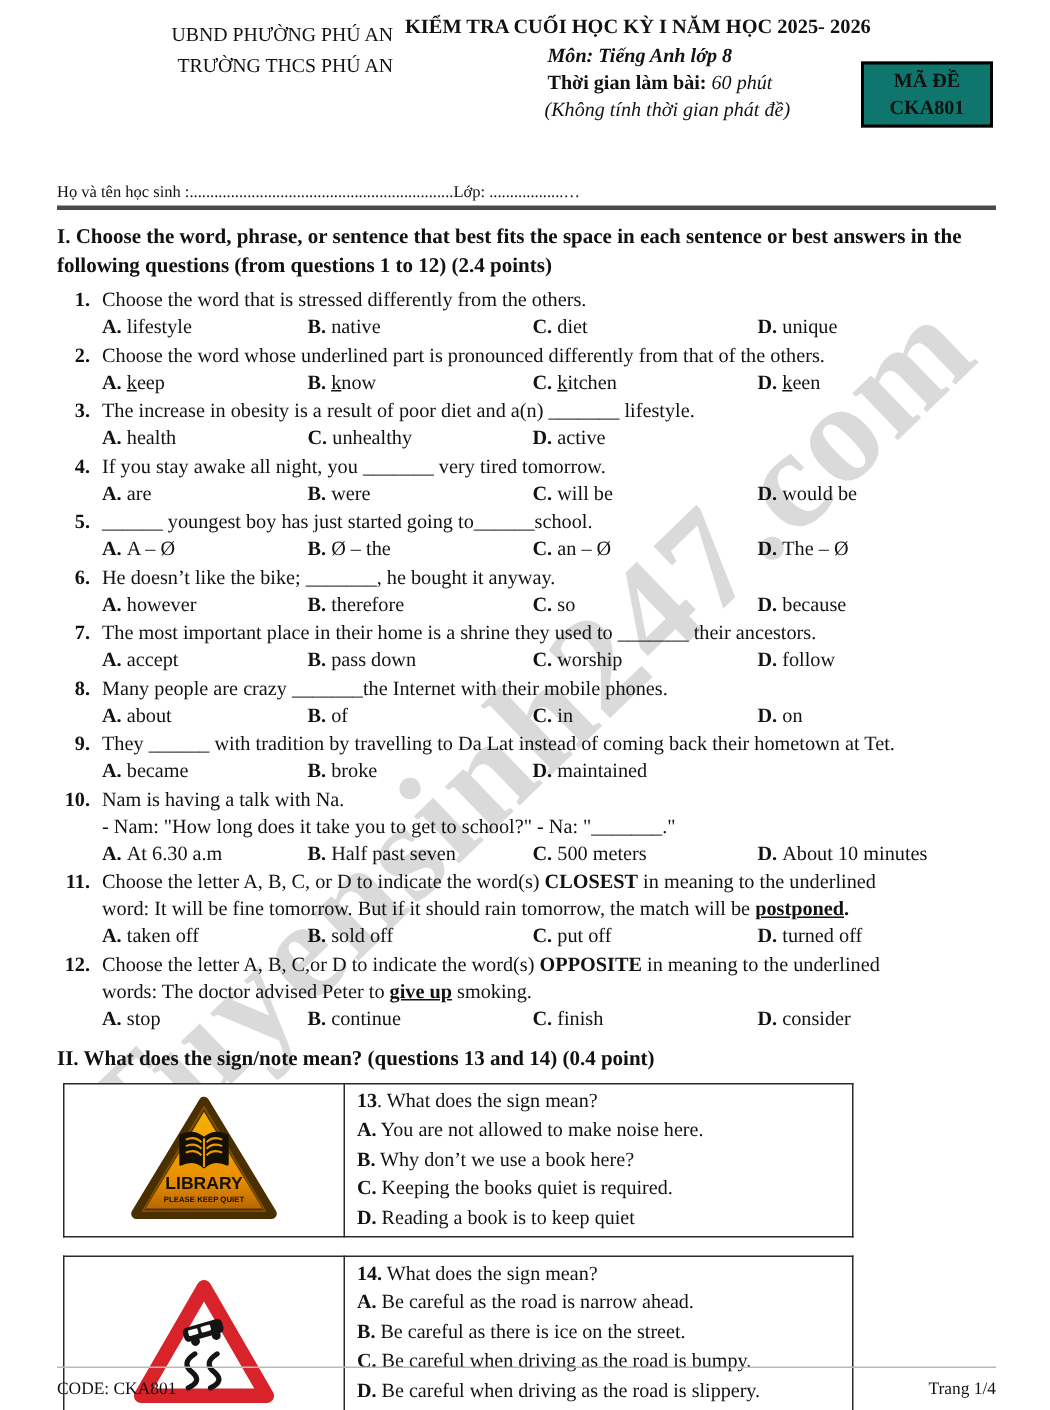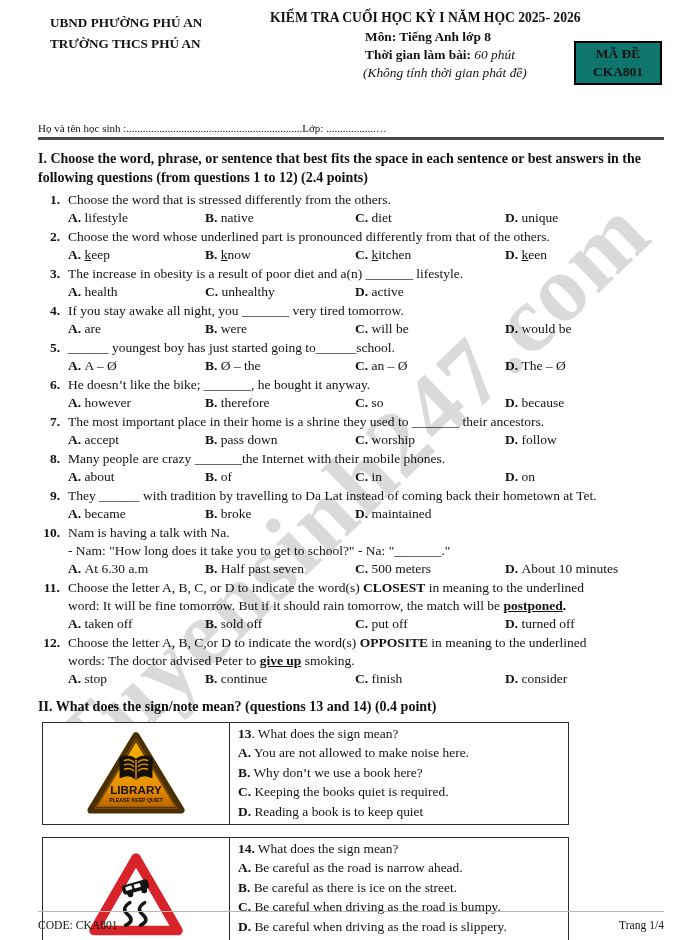--- a/index.html
+++ b/index.html
@@ -4,24 +4,24 @@
 <style>
   html,body{margin:0;padding:0;background:#fff;}
   .page{position:relative;width:700px;height:940px;background:#ffffff;overflow:hidden;
         font-family:"Liberation Serif","DejaVu Serif",serif;color:#121212;}
   .watermark{position:absolute;left:50%;top:52%;transform:translate(-50%,-50%) rotate(-44deg);
         font-size:95px;font-weight:bold;color:#bdbdbd;opacity:.55;white-space:nowrap;
         z-index:0;letter-spacing:2px;pointer-events:none;}
   .content{position:relative;z-index:1;padding:10px 36px 0 38px;}
   
   .hd{position:relative;height:100px;}
-  .school{position:absolute;left:12px;top:2px;width:212px;text-align:left;font-weight:bold;
+  .school{position:absolute;left:12px;top:2px;width:212px;text-align:right;font-weight:normal;
         font-size:13.2px;line-height:21px;}
   .exam-title{position:absolute;left:232px;top:0;width:424px;text-align:left;font-weight:bold;font-size:13.6px;}
-  .exam-sub{position:absolute;left:327px;top:19px;font-weight:bold;font-size:13.4px;}
+  .exam-sub{position:absolute;left:327px;top:19px;font-weight:bold;font-size:13.4px;font-style:italic;}
   .exam-dur{position:absolute;left:327px;top:37px;font-size:13.4px;}
   .exam-dur b{font-weight:bold;}
   .exam-dur i{font-style:italic;}
   .exam-note{position:absolute;left:325px;top:55px;font-style:italic;font-size:13.4px;}
   .code-box{position:absolute;right:2px;top:31px;width:84px;border:2px solid #000;text-align:center;
         font-weight:bold;font-size:13.4px;padding:2px 0;line-height:18px;background:#0f766e;}
   .name-line{margin-top:12px;font-size:11px;padding-bottom:3px;border-bottom:3px solid #4a4a4a;}
   
   .sec-head{font-weight:bold;font-size:14px;line-height:19px;margin-top:9px;}
   

